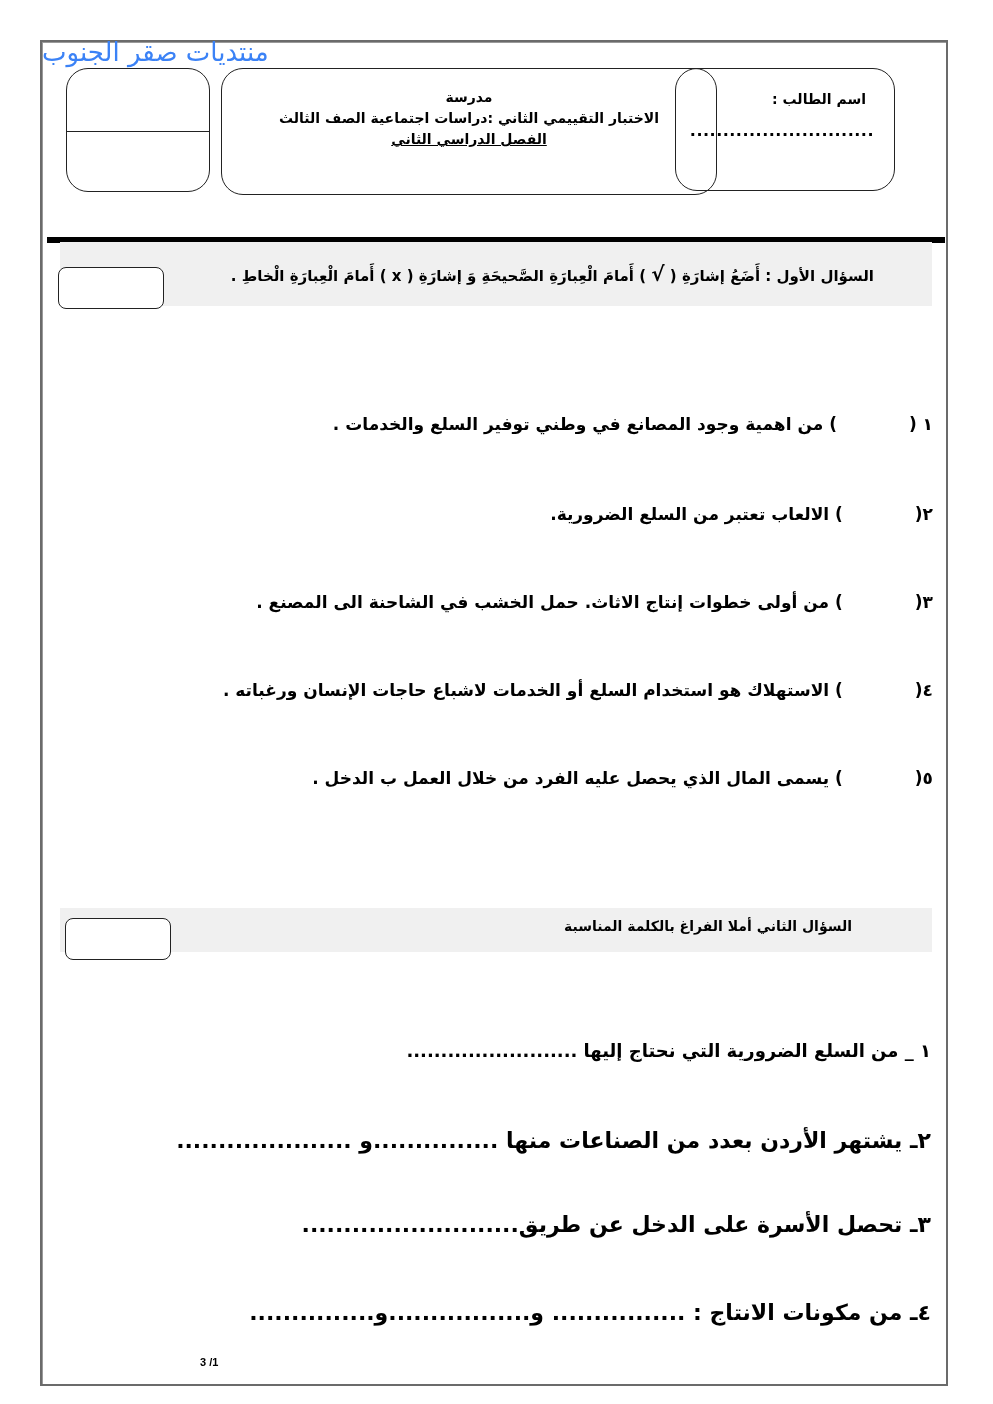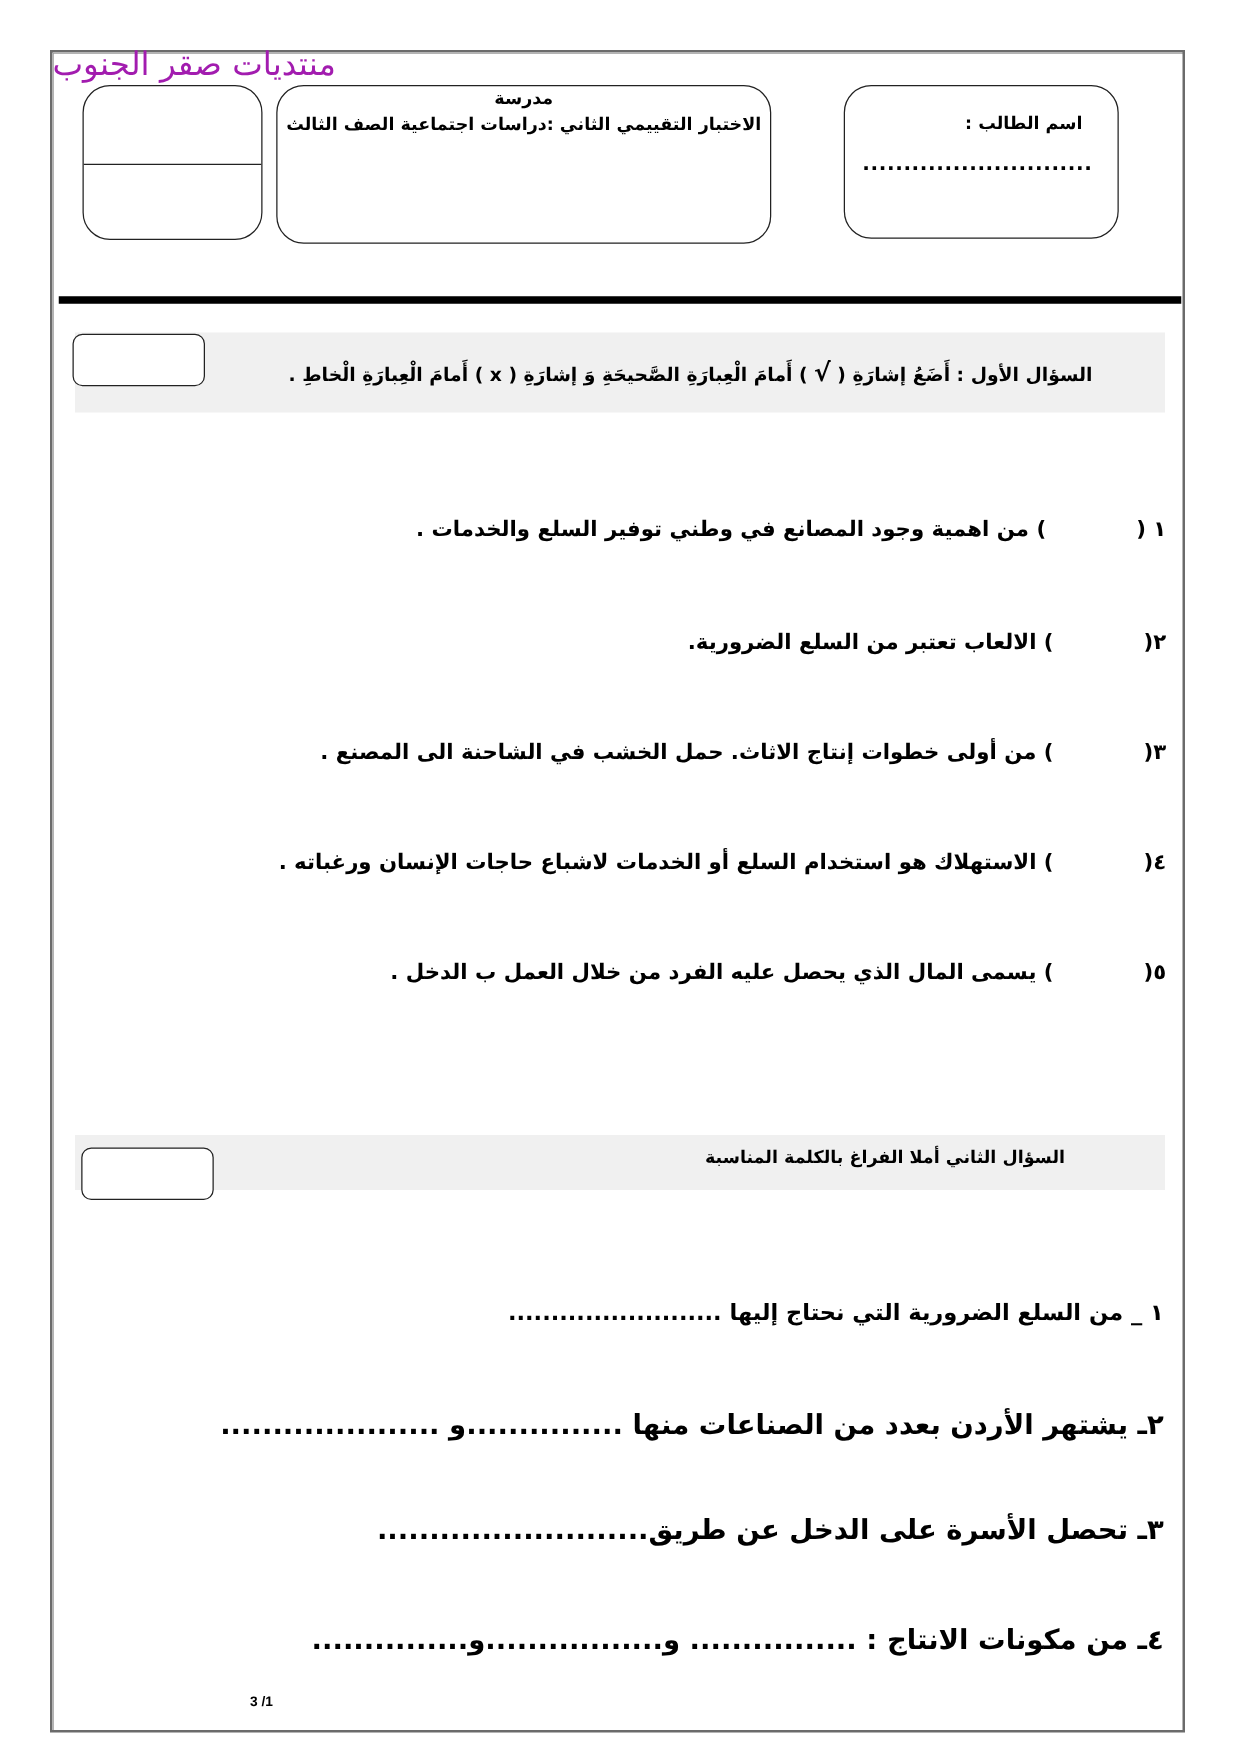--- a/index.html
+++ b/index.html
@@ -1,33 +1,33 @@
 <!DOCTYPE html>
 <html><head>
   <meta charset="utf-8">
   <style>
     html, body { margin: 0; padding: 0; background: #ffffff; }
     body { width: 993px; height: 1404px; position: relative; overflow: hidden;
            font-family: "DejaVu Sans", "Liberation Sans", sans-serif; color: #000; }
     .page-border { position: absolute; left: 40px; top: 40px; width: 908px; height: 1346px;
                    border: 2px solid #6b6b6b; box-shadow: 1px 1px 0 #9a9a9a inset; box-sizing: border-box; }
-    .watermark { position: absolute; left: 42px; top: 38px; color: #a21caf; font-size: 26px;
+    .watermark { position: absolute; left: 42px; top: 38px; color: #3b82f6; font-size: 26px;
                  font-family: "DejaVu Sans", sans-serif; direction: rtl; white-space: nowrap; line-height: 1.1; }
     .box { position: absolute; border: 1.5px solid #222; border-radius: 22px; background: transparent; box-sizing: border-box; }
     .score-box { left: 66px; top: 68px; width: 144px; height: 124px; }
     .score-box .divider { position: absolute; left: 0; right: 0; top: 62px; border-top: 1.5px solid #222; }
-    .title-box { left: 221px; top: 68px; width: 396px; height: 127px; text-align: center; direction: rtl;
-                 font-weight: bold; font-size: 14px; line-height: 21px; }
+    .title-box { left: 221px; top: 68px; width: 496px; height: 127px; text-align: center; direction: rtl;
+                 font-weight: bold; font-size: 14px; line-height: 21px; padding-top: 18px; }
     .title-box .term { text-decoration: underline; }
     .name-box { left: 675px; top: 68px; width: 220px; height: 123px; direction: rtl; font-weight: bold; font-size: 14px; }
     .name-box .lbl { position: absolute; right: 28px; top: 22px; }
     .name-box .dots { position: absolute; right: 20px; top: 52px; font-size: 16px; letter-spacing: 0.5px; }
     .thick-rule { position: absolute; left: 47px; top: 237px; width: 898px; height: 6px; background: #000; }
     .q-bar { position: absolute; left: 60px; width: 872px; background: #f0f0f0; direction: rtl; font-weight: bold; }
-    .q1-bar { top: 266px; height: 64px; }
+    .q1-bar { top: 242px; height: 64px; }
     .q1-bar .text { position: absolute; right: 58px; top: 20px; font-size: 15px; white-space: nowrap; }
     .q1-bar .text .mark { font-size: 20px; font-weight: bold; }
     .q2-bar { top: 908px; height: 44px; }
     .q2-bar .text { position: absolute; right: 80px; top: 10px; font-size: 14px; white-space: nowrap; }
     .mark-box { position: absolute; border: 1.5px solid #222; border-radius: 8px; background: #fff; box-sizing: border-box; }
     .q1-mark { left: 58px; top: 267px; width: 106px; height: 42px; }
     .q2-mark { left: 65px; top: 918px; width: 106px; height: 42px; }
     .item { position: absolute; right: 60px; direction: rtl; font-weight: bold; font-size: 17px; white-space: nowrap; }
     .item .num { display: inline-block; min-width: 14px; }
     .item .blank { display: inline-block; width: 72px; }
@@ -43,20 +43,21 @@
 
 <div class="watermark">منتديات صقر الجنوب</div>
 
 <div class="box score-box">
   <div class="divider"></div>
 </div>
 
 <div class="box title-box">
   <div>مدرسة</div>
   <div>الاختبار التقييمي الثاني  :دراسات اجتماعية الصف الثالث</div>
+  <div class="term">الفصل الدراسي الثاني</div>
 </div>
 
 <div class="box name-box">
   <span class="lbl">اسم الطالب :</span>
   <span class="dots">............................</span>
 </div>
 
 <div class="thick-rule"></div>
 
 <div class="q-bar q1-bar">

